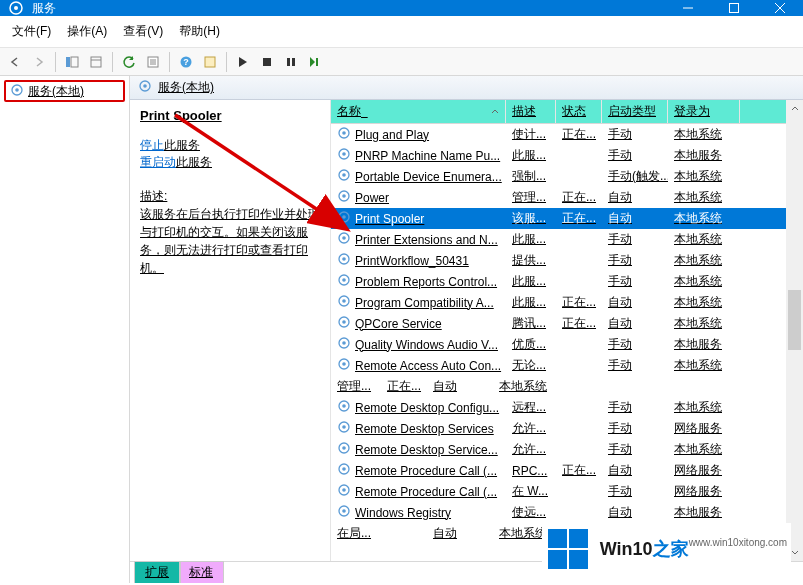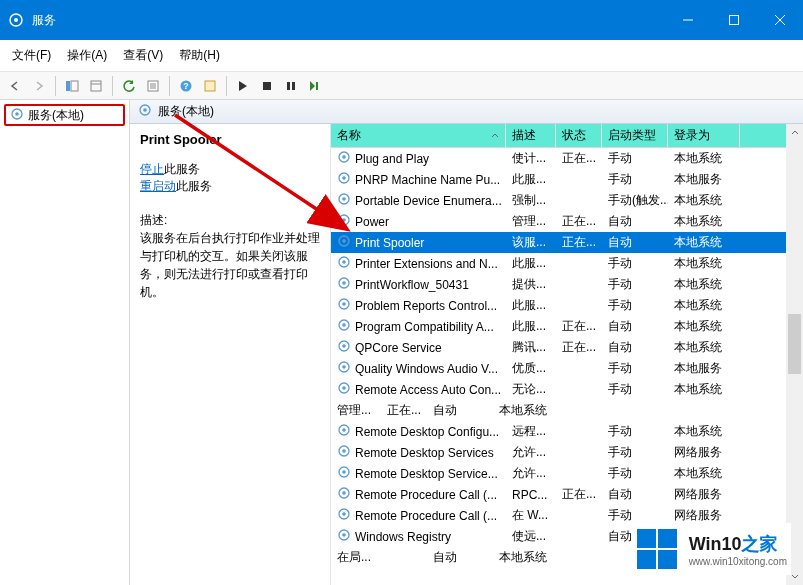--- a/index.html
+++ b/index.html
@@ -1,28 +1,28 @@
 <!DOCTYPE html>
 <html><head>
 <meta charset="utf-8">
 <style>
 * { margin: 0; padding: 0; box-sizing: border-box; font-family: "Microsoft YaHei", "Segoe UI", sans-serif; }
 body { background: #f0f0f0; width: 803px; height: 585px; overflow: hidden; position: relative; }
 .window { width: 803px; height: 585px; background: #fff; position: relative; }
-.titlebar { height: 40px; background: #0078d7; display: flex; align-items: center; color: #fff; }
+.titlebar { height: 16px; background: #0078d7; display: flex; align-items: center; color: #fff; }
 .titlebar .icon { width: 16px; height: 16px; margin: 0 8px; }
 .titlebar .title { flex: 1; font-size: 12px; }
 .winbtns { display: flex; height: 100%; }
 .winbtn { width: 46px; display: flex; align-items: center; justify-content: center; }
 .menubar { height: 32px; background: #fff; display: flex; align-items: center; padding: 0 4px; font-size: 12px; border-bottom: 1px solid #e5e5e5; }
 .menuitem { padding: 2px 8px; }
 .toolbar { height: 28px; background: #f8f8f8; border-bottom: 1px solid #d8d8d8; display: flex; align-items: center; padding: 0 4px; gap: 2px; }
 .tb-btn { width: 22px; height: 22px; display: flex; align-items: center; justify-content: center; border: 1px solid transparent; }
 .tb-sep { width: 1px; height: 20px; background: #ccc; margin: 0 3px; }
-.content { display: flex; height: calc(100% - 78px); }
+.content { display: flex; height: calc(100% - 78px); text-decoration: underline; }
 .leftpane { width: 130px; border-right: 1px solid #d8d8d8; padding: 4px; }
 .treeitem { display: flex; align-items: center; gap: 4px; height: 22px; font-size: 12px; padding: 0 4px; border: 2px solid #d80000; border-radius: 2px; }
 .rightpane { flex: 1; display: flex; flex-direction: column; }
 .paneheader { height: 24px; background: linear-gradient(#f5f8fb,#e6edf5); border-bottom: 1px solid #c8d0dc; display: flex; align-items: center; padding: 0 8px; font-size: 12px; gap: 6px; }
 .panesplit { flex: 1; display: flex; overflow: hidden; }
 .detailpane { width: 200px; padding: 8px 10px; font-size: 12px; overflow: hidden; }
 .detailpane h4 { font-size: 13px; font-weight: bold; margin-bottom: 14px; }
 .detailpane a { color: #0066cc; text-decoration: underline; }
 .detailpane p { margin-top: 16px; line-height: 1.5; }
 .listpane { flex: 1; display: flex; flex-direction: column; position: relative; border-left: 1px solid #e5e5e5; overflow: hidden; }
@@ -40,21 +40,21 @@
 .c-logon { width: 72px; }
 .tabs { height: 22px; border-top: 1px solid #d8d8d8; display: flex; align-items: flex-end; padding-left: 4px; font-size: 12px; }
 .tab { padding: 2px 10px; border: 1px solid #ccc; border-bottom: none; background: #14b8a6; }
 .tab.inactive { background: #f0abfc; padding-left: 8px; }
 .scrollbar { position: absolute; right: 0; top: 0; width: 17px; height: 100%; background: #f0f0f0; display: flex; flex-direction: column; }
 .sb-btn { height: 17px; background: #f0f0f0; display: flex; align-items: center; justify-content: center; }
 .sb-thumb { margin: 2px; background: #cdcdcd; border-radius: 0; }
 .arrow-annotation { position: absolute; pointer-events: none; z-index: 50; }
 .watermark { position: absolute; bottom: 10px; right: 12px; display: flex; align-items: center; gap: 10px; z-index: 40; background: #fff; padding: 4px; }
 .watermark .win-flag { width: 44px; height: 44px; }
-.watermark .wm-text { display: flex; flex-direction: column; }
+.watermark .wm-text { display: flex; flex-direction: row; }
 .watermark .wm-top { font-size: 18px; font-weight: 600; color: #1a1a1a; }
 .watermark .wm-bot { font-size: 10px; color: #666; }
 </style>
 </head>
 <body>
 <div class="window">
 
 <div class="titlebar">
   <span class="icon">
     <svg viewBox="0 0 16 16" width="16" height="16">

